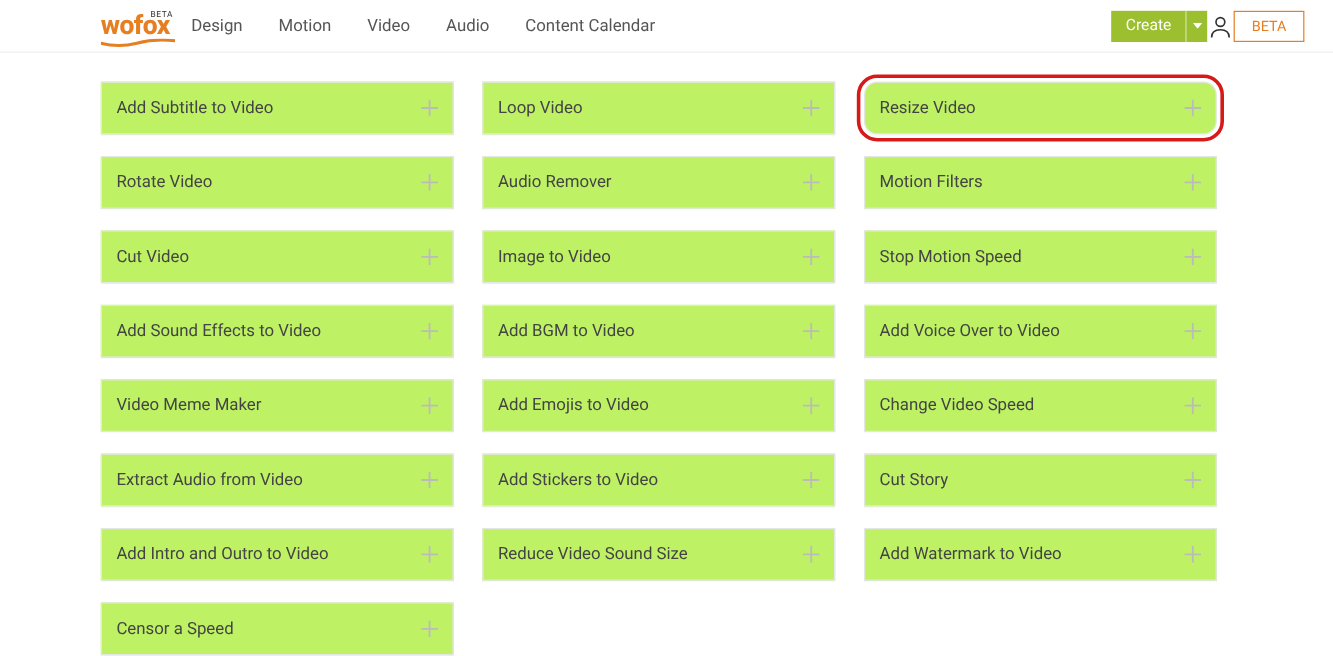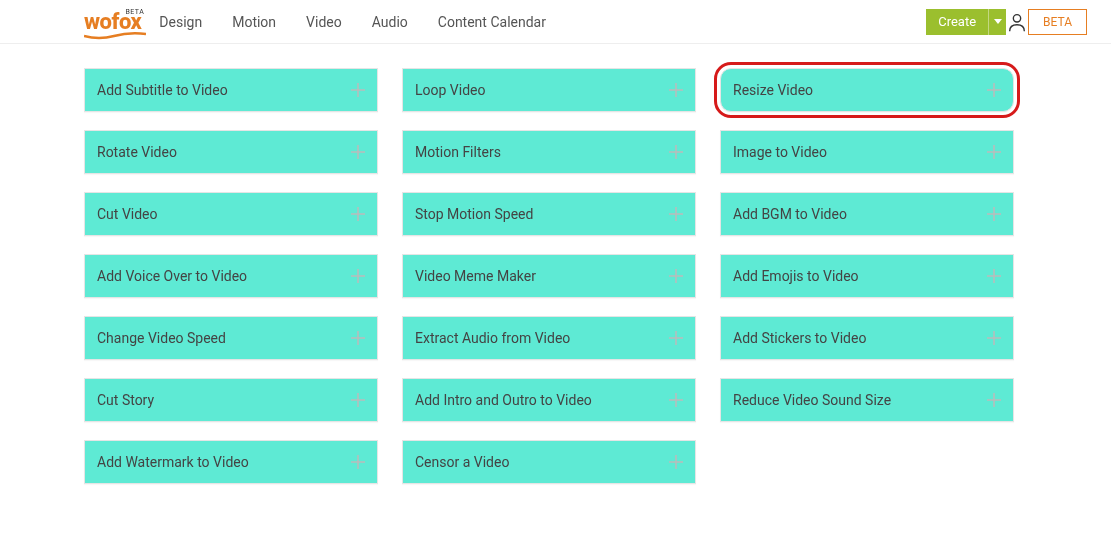--- a/index.html
+++ b/index.html
@@ -101,21 +101,21 @@
     .content {
       padding: 24px 84px;
     }
     .grid {
       display: grid;
       grid-template-columns: repeat(3, 294px);
       gap: 18px 24px;
     }
     .tool-card {
       border: 1px solid #e5e5e5;
-      background: #5eead4;
+      background: #bef264;
       height: 44px;
       display: flex;
       align-items: center;
       justify-content: space-between;
       padding: 0 12px;
       cursor: pointer;
       box-shadow: 0 1px 1px rgba(0,0,0,0.03);
     }
     .tool-card.highlighted {
       outline: 3px solid #d61a1a;
@@ -192,48 +192,62 @@
         </svg>
       </div>
       <div class="tool-card">
         <span class="tool-label">Rotate Video</span>
         <svg class="plus-icon" viewBox="0 0 14 14">
           <line x1="7" y1="0" x2="7" y2="14" stroke="#bbb" stroke-width="1.5"></line>
           <line x1="0" y1="7" x2="14" y2="7" stroke="#bbb" stroke-width="1.5"></line>
         </svg>
       </div>
       <div class="tool-card">
+        <span class="tool-label">Audio Remover</span>
+        <svg class="plus-icon" viewBox="0 0 14 14">
+          <line x1="7" y1="0" x2="7" y2="14" stroke="#bbb" stroke-width="1.5"></line>
+          <line x1="0" y1="7" x2="14" y2="7" stroke="#bbb" stroke-width="1.5"></line>
+        </svg>
+      </div>
+      <div class="tool-card">
         <span class="tool-label">Motion Filters</span>
         <svg class="plus-icon" viewBox="0 0 14 14">
           <line x1="7" y1="0" x2="7" y2="14" stroke="#bbb" stroke-width="1.5"></line>
           <line x1="0" y1="7" x2="14" y2="7" stroke="#bbb" stroke-width="1.5"></line>
         </svg>
       </div>
       <div class="tool-card">
+        <span class="tool-label">Cut Video</span>
+        <svg class="plus-icon" viewBox="0 0 14 14">
+          <line x1="7" y1="0" x2="7" y2="14" stroke="#bbb" stroke-width="1.5"></line>
+          <line x1="0" y1="7" x2="14" y2="7" stroke="#bbb" stroke-width="1.5"></line>
+        </svg>
+      </div>
+      <div class="tool-card">
         <span class="tool-label">Image to Video</span>
         <svg class="plus-icon" viewBox="0 0 14 14">
           <line x1="7" y1="0" x2="7" y2="14" stroke="#bbb" stroke-width="1.5"></line>
           <line x1="0" y1="7" x2="14" y2="7" stroke="#bbb" stroke-width="1.5"></line>
         </svg>
       </div>
       <div class="tool-card">
-        <span class="tool-label">Cut Video</span>
-        <svg class="plus-icon" viewBox="0 0 14 14">
-          <line x1="7" y1="0" x2="7" y2="14" stroke="#bbb" stroke-width="1.5"></line>
-          <line x1="0" y1="7" x2="14" y2="7" stroke="#bbb" stroke-width="1.5"></line>
-        </svg>
-      </div>
-      <div class="tool-card">
         <span class="tool-label">Stop Motion Speed</span>
         <svg class="plus-icon" viewBox="0 0 14 14">
           <line x1="7" y1="0" x2="7" y2="14" stroke="#bbb" stroke-width="1.5"></line>
           <line x1="0" y1="7" x2="14" y2="7" stroke="#bbb" stroke-width="1.5"></line>
         </svg>
       </div>
       <div class="tool-card">
+        <span class="tool-label">Add Sound Effects to Video</span>
+        <svg class="plus-icon" viewBox="0 0 14 14">
+          <line x1="7" y1="0" x2="7" y2="14" stroke="#bbb" stroke-width="1.5"></line>
+          <line x1="0" y1="7" x2="14" y2="7" stroke="#bbb" stroke-width="1.5"></line>
+        </svg>
+      </div>
+      <div class="tool-card">
         <span class="tool-label">Add BGM to Video</span>
         <svg class="plus-icon" viewBox="0 0 14 14">
           <line x1="7" y1="0" x2="7" y2="14" stroke="#bbb" stroke-width="1.5"></line>
           <line x1="0" y1="7" x2="14" y2="7" stroke="#bbb" stroke-width="1.5"></line>
         </svg>
       </div>
       <div class="tool-card">
         <span class="tool-label">Add Voice Over to Video</span>
         <svg class="plus-icon" viewBox="0 0 14 14">
           <line x1="7" y1="0" x2="7" y2="14" stroke="#bbb" stroke-width="1.5"></line>
@@ -297,20 +311,20 @@
         </svg>
       </div>
       <div class="tool-card">
         <span class="tool-label">Add Watermark to Video</span>
         <svg class="plus-icon" viewBox="0 0 14 14">
           <line x1="7" y1="0" x2="7" y2="14" stroke="#bbb" stroke-width="1.5"></line>
           <line x1="0" y1="7" x2="14" y2="7" stroke="#bbb" stroke-width="1.5"></line>
         </svg>
       </div>
       <div class="tool-card">
-        <span class="tool-label">Censor a Video</span>
+        <span class="tool-label">Censor a Speed</span>
         <svg class="plus-icon" viewBox="0 0 14 14">
           <line x1="7" y1="0" x2="7" y2="14" stroke="#bbb" stroke-width="1.5"></line>
           <line x1="0" y1="7" x2="14" y2="7" stroke="#bbb" stroke-width="1.5"></line>
         </svg>
       </div>
     </div>
 </div>
 
 </body></html>

